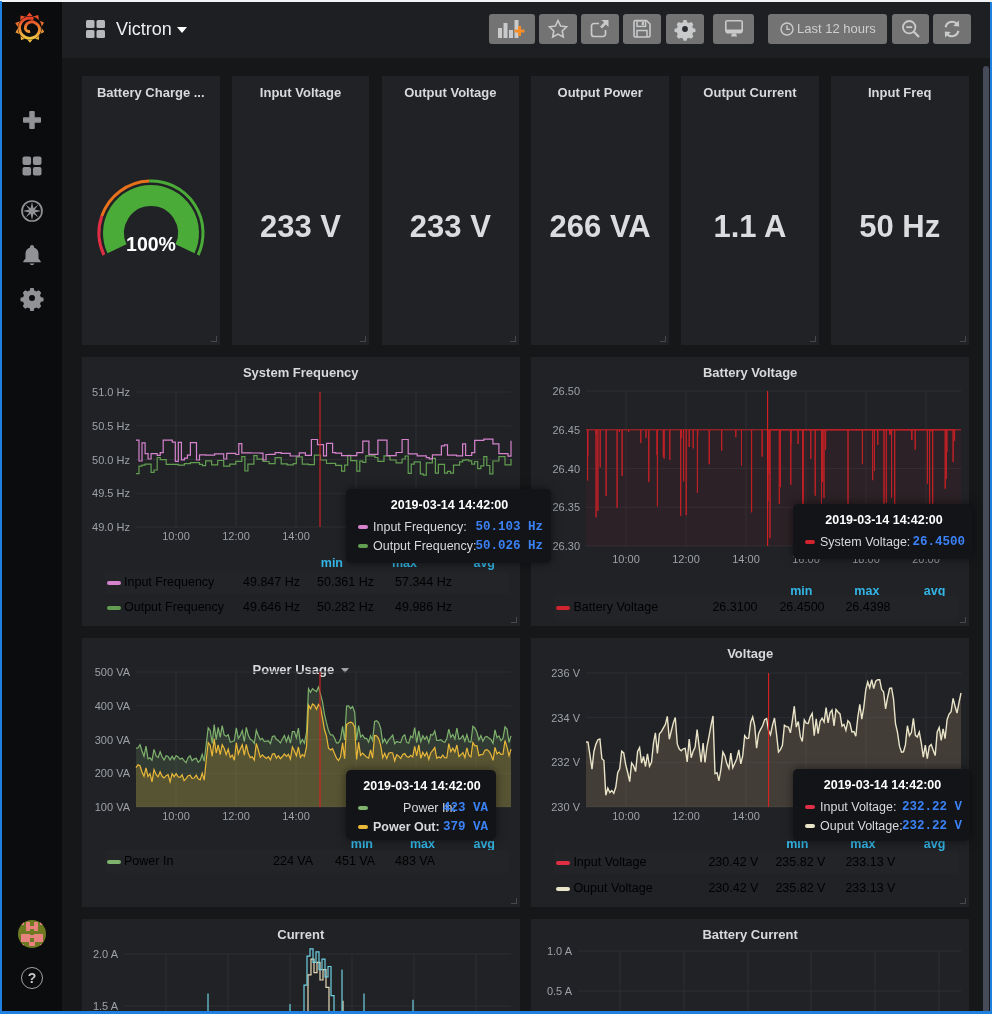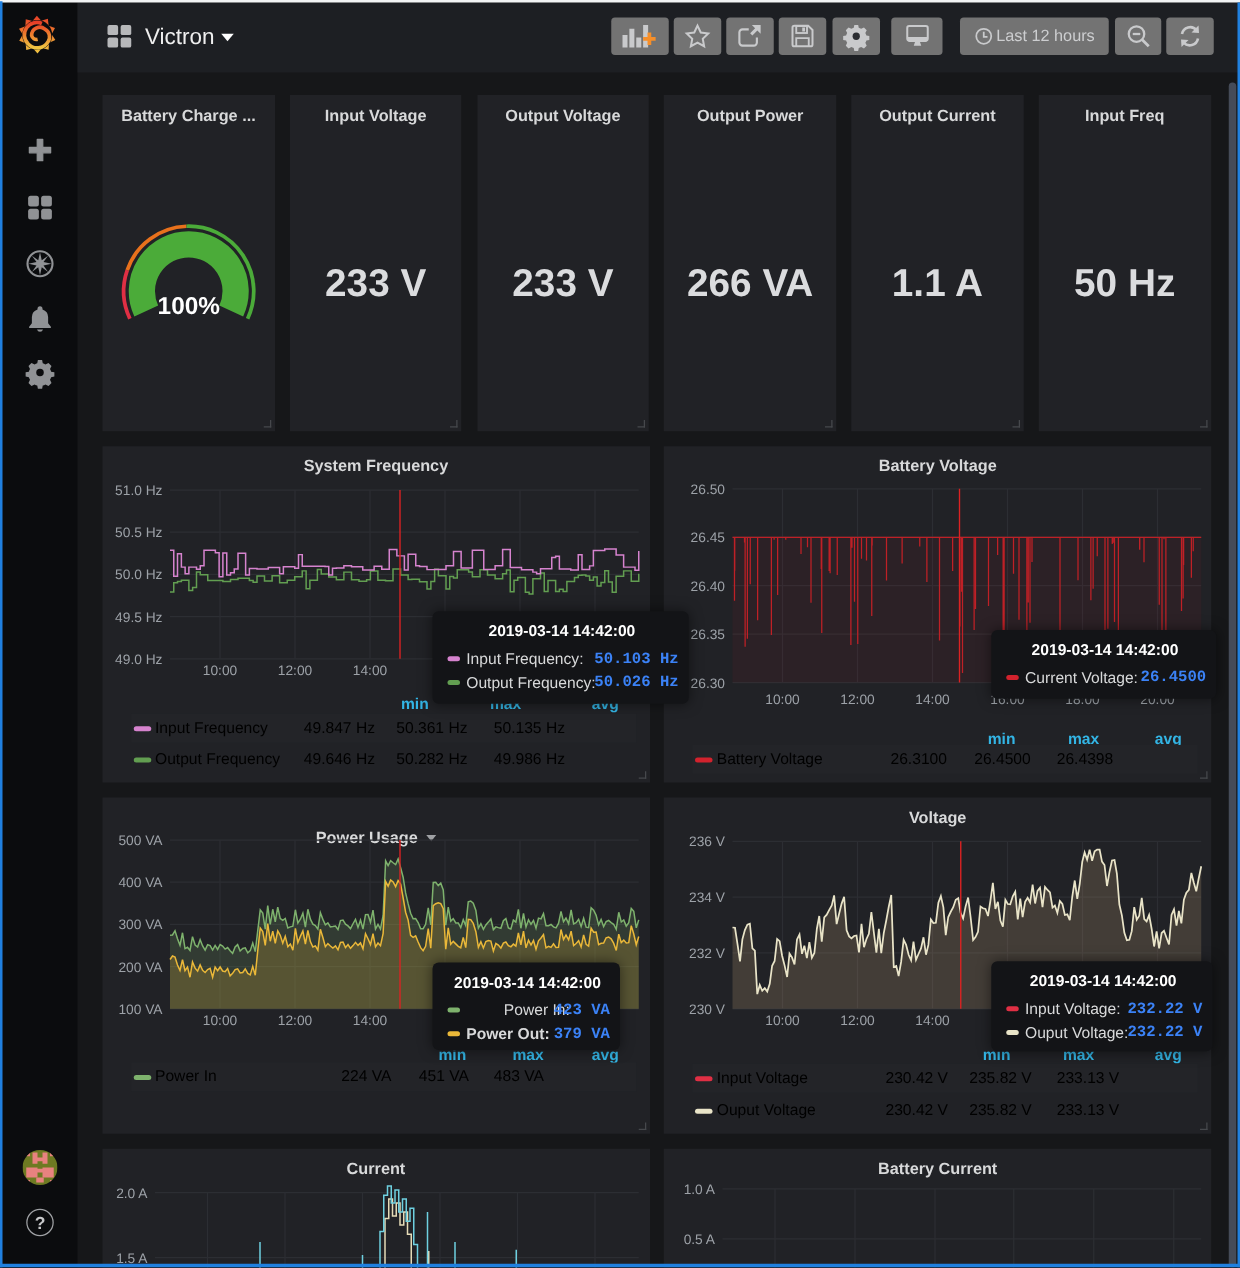--- a/index.html
+++ b/index.html
@@ -240,21 +240,21 @@
 <line x1="238" y1="35" x2="238" y2="170" stroke="#d22" stroke-width="1.1"></line>
 </svg>
       <div class="lhead" style="left:201px;top:199px;width:60px;">min</div>
       <div class="lhead" style="left:275px;top:199px;width:60px;">max</div>
       <div class="lhead" style="left:353px;top:199px;width:60px;">avg</div>
       <div class="lrow odd" style="left:23px;top:214px;width:404px;">
         <span class="dash" style="left:2px;background:#d683ce"></span>
         <span class="lname">Input Frequency</span>
         <span class="lval" style="left:138px;width:100px;">49.847 Hz</span>
         <span class="lval" style="left:212px;width:100px;">50.361 Hz</span>
-        <span class="lval" style="left:290px;width:100px;">50.135 Hz</span>
+        <span class="lval" style="left:290px;width:100px;">57.344 Hz</span>
       </div>
       <div class="lrow" style="left:23px;top:239px;width:404px;">
         <span class="dash" style="left:2px;background:#629e51"></span>
         <span class="lname">Output Frequency</span>
         <span class="lval" style="left:138px;width:100px;">49.646 Hz</span>
         <span class="lval" style="left:212px;width:100px;">50.282 Hz</span>
         <span class="lval" style="left:290px;width:100px;">49.986 Hz</span>
       </div>
       <div class="corner"></div>
     </div>
@@ -414,21 +414,21 @@
         <text class="axlbl" x="41" y="76.0" text-anchor="end">0.5 A</text>
 </svg>
     </div>
     <div class="tooltip" style="left:346px;top:489px;width:205px;height:74px;padding:9px 10px 8px 12px;">
       <div class="tt-date" style="margin-bottom:6px;">2019-03-14 14:42:00</div>
       <div class="tt-row" style="height:19px;line-height:19px;"><span class="tt-dash" style="background:#d683ce"></span><span class="tt-label" style="">Input Frequency:</span><span class="tt-val" style="right:-2px;">50.103 Hz</span></div>
       <div class="tt-row" style="height:19px;line-height:19px;"><span class="tt-dash" style="background:#629e51"></span><span class="tt-label" style="">Output Frequency:</span><span class="tt-val" style="right:-2px;">50.026 Hz</span></div>
     </div>
     <div class="tooltip" style="left:793px;top:504px;width:180px;height:55px;padding:9px 10px 8px 12px;">
       <div class="tt-date" style="margin-bottom:6px;">2019-03-14 14:42:00</div>
-      <div class="tt-row" style="height:19px;line-height:19px;"><span class="tt-dash" style="background:#d2222d"></span><span class="tt-label" style="">Current Voltage:</span><span class="tt-val" style="right:-2px;">26.4500</span></div>
+      <div class="tt-row" style="height:19px;line-height:19px;"><span class="tt-dash" style="background:#d2222d"></span><span class="tt-label" style="">System Voltage:</span><span class="tt-val" style="right:-2px;">26.4500</span></div>
     </div>
     <div class="tooltip" style="left:346px;top:770px;width:150px;height:70px;padding:9px 10px 8px 12px;">
       <div class="tt-date" style="margin-bottom:6px;">2019-03-14 14:42:00</div>
       <div class="tt-row" style="height:19px;line-height:19px;text-align:center;"><span class="tt-dash" style="background:#7eb26d"></span><span class="tt-label" style="">Power In:</span><span class="tt-val" style="right:-2px;">423 VA</span></div>
       <div class="tt-row" style="height:19px;line-height:19px;"><span class="tt-dash" style="background:#eab839"></span><span class="tt-label" style="font-weight:bold;">Power Out:</span><span class="tt-val" style="right:-2px;">379 VA</span></div>
     </div>
     <div class="tooltip" style="left:793px;top:769px;width:177px;height:72px;padding:9px 10px 8px 12px;">
       <div class="tt-date" style="margin-bottom:6px;">2019-03-14 14:42:00</div>
       <div class="tt-row" style="height:19px;line-height:19px;"><span class="tt-dash" style="background:#e02f44"></span><span class="tt-label" style="">Input Voltage:</span><span class="tt-val" style="right:-2px;">232.22 V</span></div>
       <div class="tt-row" style="height:19px;line-height:19px;"><span class="tt-dash" style="background:#e9e4c8"></span><span class="tt-label" style="">Ouput Voltage:</span><span class="tt-val" style="right:-2px;">232.22 V</span></div>

